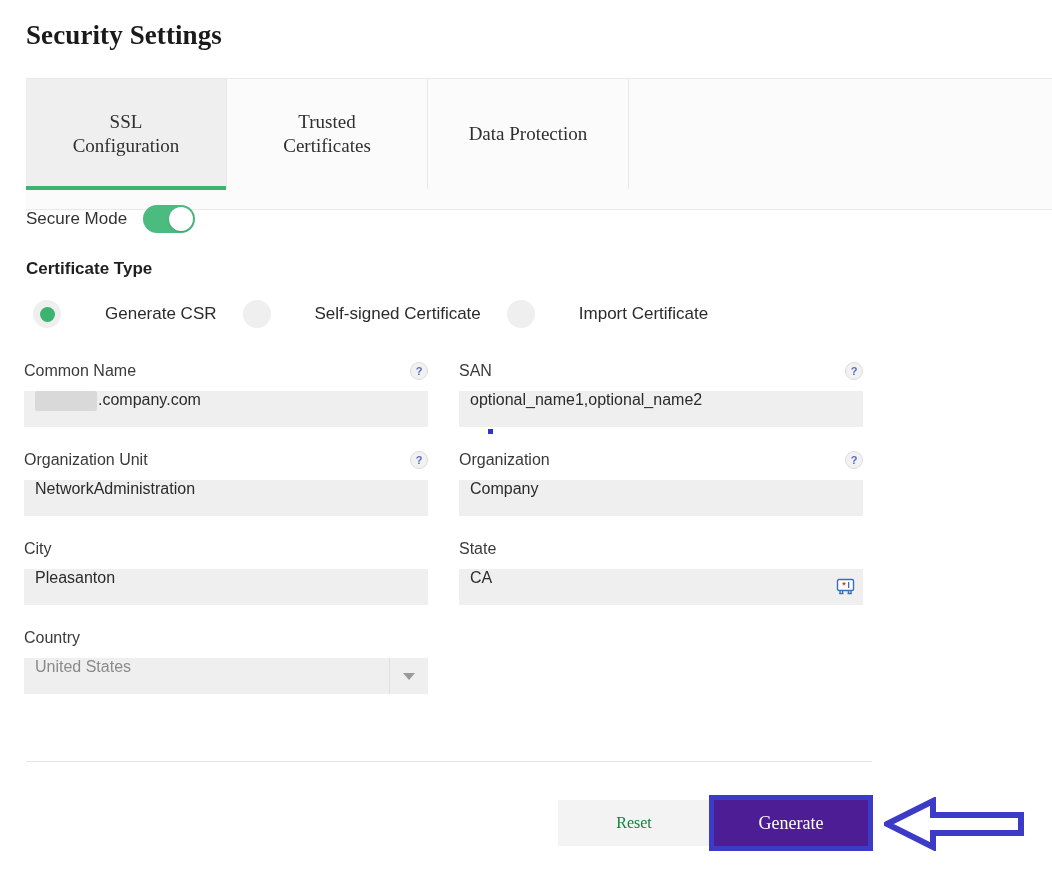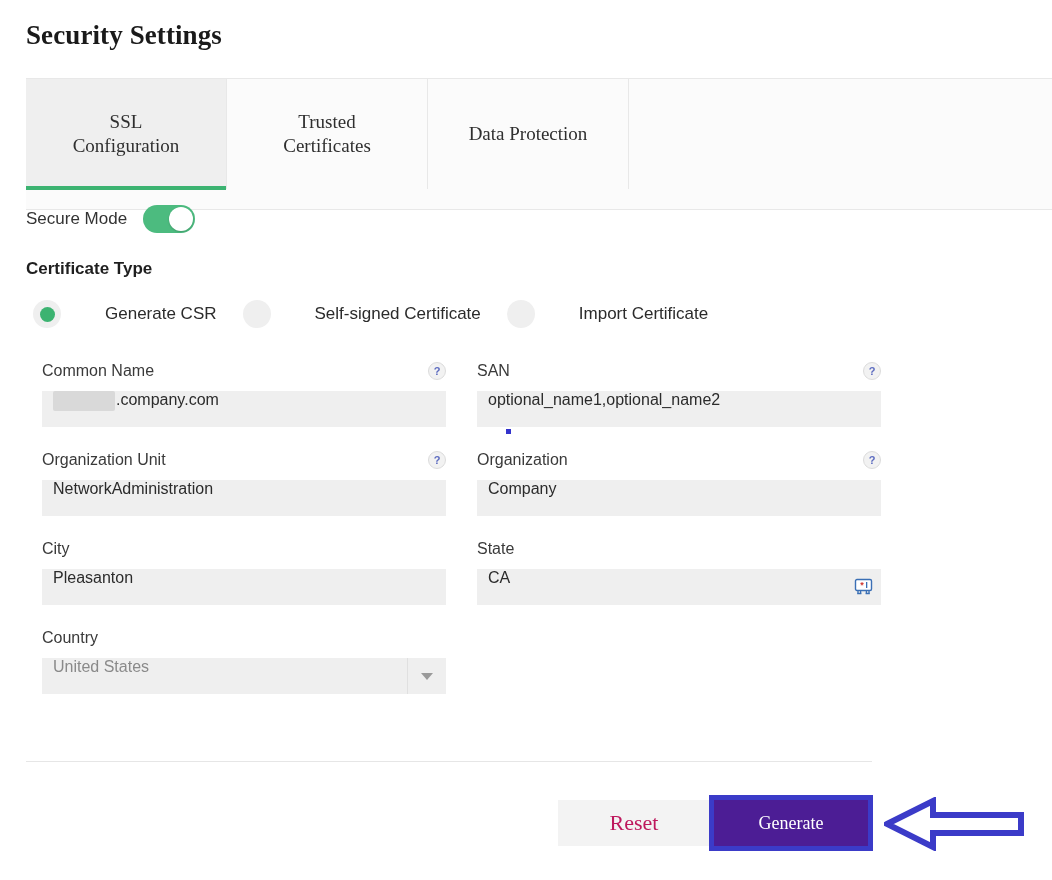--- a/index.html
+++ b/index.html
@@ -133,21 +133,21 @@
     margin-left: 16px;
     margin-right: 26px;
     font-size: 17px;
     color: #2b2b2b;
     white-space: nowrap;
   }
 
   
   .form {
     position: absolute;
-    left: 42px; top: 360px;
+    left: 24px; top: 360px;
     width: 1000px;
   }
   .frow {
     display: flex;
     gap: 31px;
     margin-bottom: 22px;
   }
   .fcol { width: 404px; flex: none; }
   .fcol.empty { visibility: hidden; }
 
@@ -242,22 +242,22 @@
     position: absolute;
     left: 558px; top: 800px;
     width: 314px; height: 46px;
     display: flex;
   }
   .btn-reset {
     width: 152px; height: 46px;
     background: #f3f3f3;
     border: none;
     font-family: "Liberation Serif", serif;
-    font-size: 22px;
-    color: #be185d;
+    font-size: 16px;
+    color: #15803d;
     cursor: pointer;
     display: flex;
     align-items: center;
     justify-content: center;
   }
   .btn-generate {
     width: 162px; height: 46px;
     background: #4c1d95;
     border: none;
     font-family: "Liberation Serif", serif;

